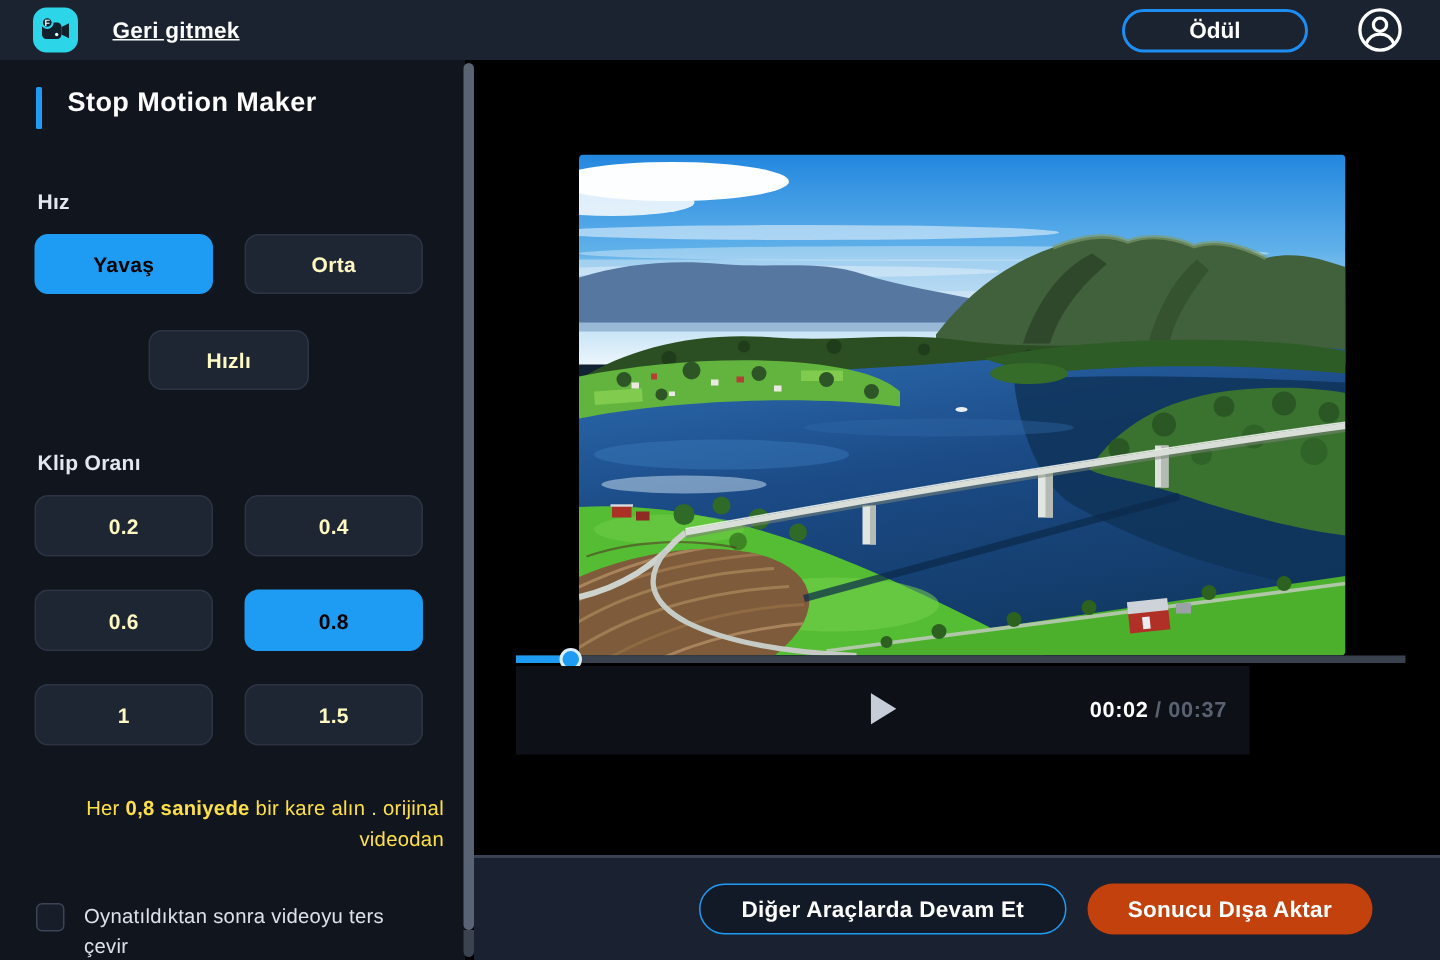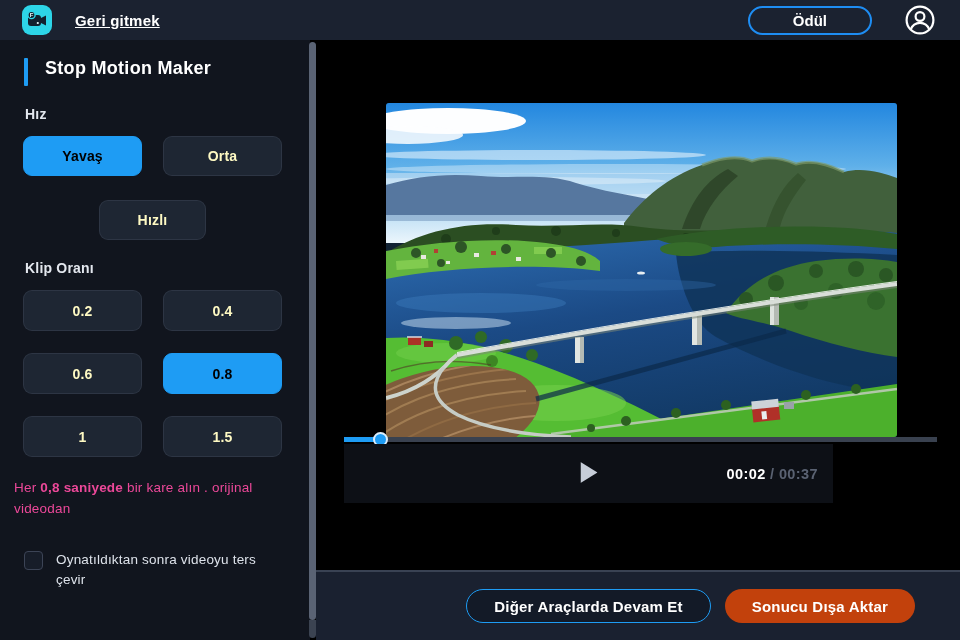--- a/index.html
+++ b/index.html
@@ -19,32 +19,32 @@
   .reward-btn { margin-left:auto; height:29px; padding:0 43px; border:2px solid #1e8df2;
                 border-radius:15px; background:transparent; color:#fff; font-size:15px;
                 font-weight:700; font-family:inherit; cursor:pointer; display:flex; align-items:center; }
   .profile { margin-left:33px; width:30px; height:30px; cursor:pointer; }
 
   
   #sidebar { position:absolute; top:40px; left:0; width:310px; height:600px; background:#11151e; }
   .title-row { display:flex; align-items:flex-start; margin:18px 0 0 24px; }
   .accent-bar { width:4px; height:28px; background:#1e9cf4; margin-right:17px; border-radius:1px; }
   .side-title { font-size:18px; font-weight:700; letter-spacing:.3px; color:#fff; }
-  .section-label { margin:20px 0 0 25px; font-size:14px; font-weight:600; color:#e3e7ee; letter-spacing:.2px; }
+  .section-label { margin:40px 0 0 25px; font-size:14px; font-weight:600; color:#e3e7ee; letter-spacing:.2px; }
   .opt-grid { margin:14px 0 0 23px; width:259px; display:grid;
               grid-template-columns:119px 119px; column-gap:21px; row-gap:24px; }
   .ratio-grid { row-gap:22px; }
   .opt-btn { height:40px; border-radius:9px; background:#1e2633; border:1px solid rgba(170,185,210,.11);
              color:#fef9c3; font-size:14px; font-weight:600; font-family:inherit; cursor:pointer;
              display:flex; align-items:center; justify-content:center; letter-spacing:.2px; }
   .ratio-grid .opt-btn { height:41px; }
   .opt-btn.selected { background:#1e9cf4; border:1px solid #1e9cf4; color:#000000; }
   .opt-btn.center { grid-column:1 / span 2; width:107px; justify-self:center; }
-  .desc { margin:21px auto 0; width:282px; text-align:left; font-size:13.5px; line-height:1.55;
-          color:#ec4899; letter-spacing:.2px; }
+  .desc { margin:32px auto 0; width:282px; text-align:right; font-size:13.5px; line-height:1.55;
+          color:#fde047; letter-spacing:.2px; }
   .desc b { font-weight:700; }
   .checkbox-row { display:flex; align-items:flex-start; margin:30px 0 0 24px; width:252px; cursor:pointer; }
   .checkbox { width:19px; height:19px; flex:none; border-radius:4px; border:1px solid #3c4456;
               background:#171d29; margin:1px 13px 0 0; }
   .checkbox-label { font-size:13.5px; line-height:1.5; color:#dde2ea; letter-spacing:.2px; }
 
   
   #side-scrollbar { position:absolute; top:42px; left:309px; width:7px; height:596px; }
   #side-scrollbar .thumb { width:7px; height:578px; border-radius:4px; background:#5a6374; }
   #side-scrollbar .tail  { width:7px; height:18px; border-radius:0 0 4px 4px; background:#3b4351; }

